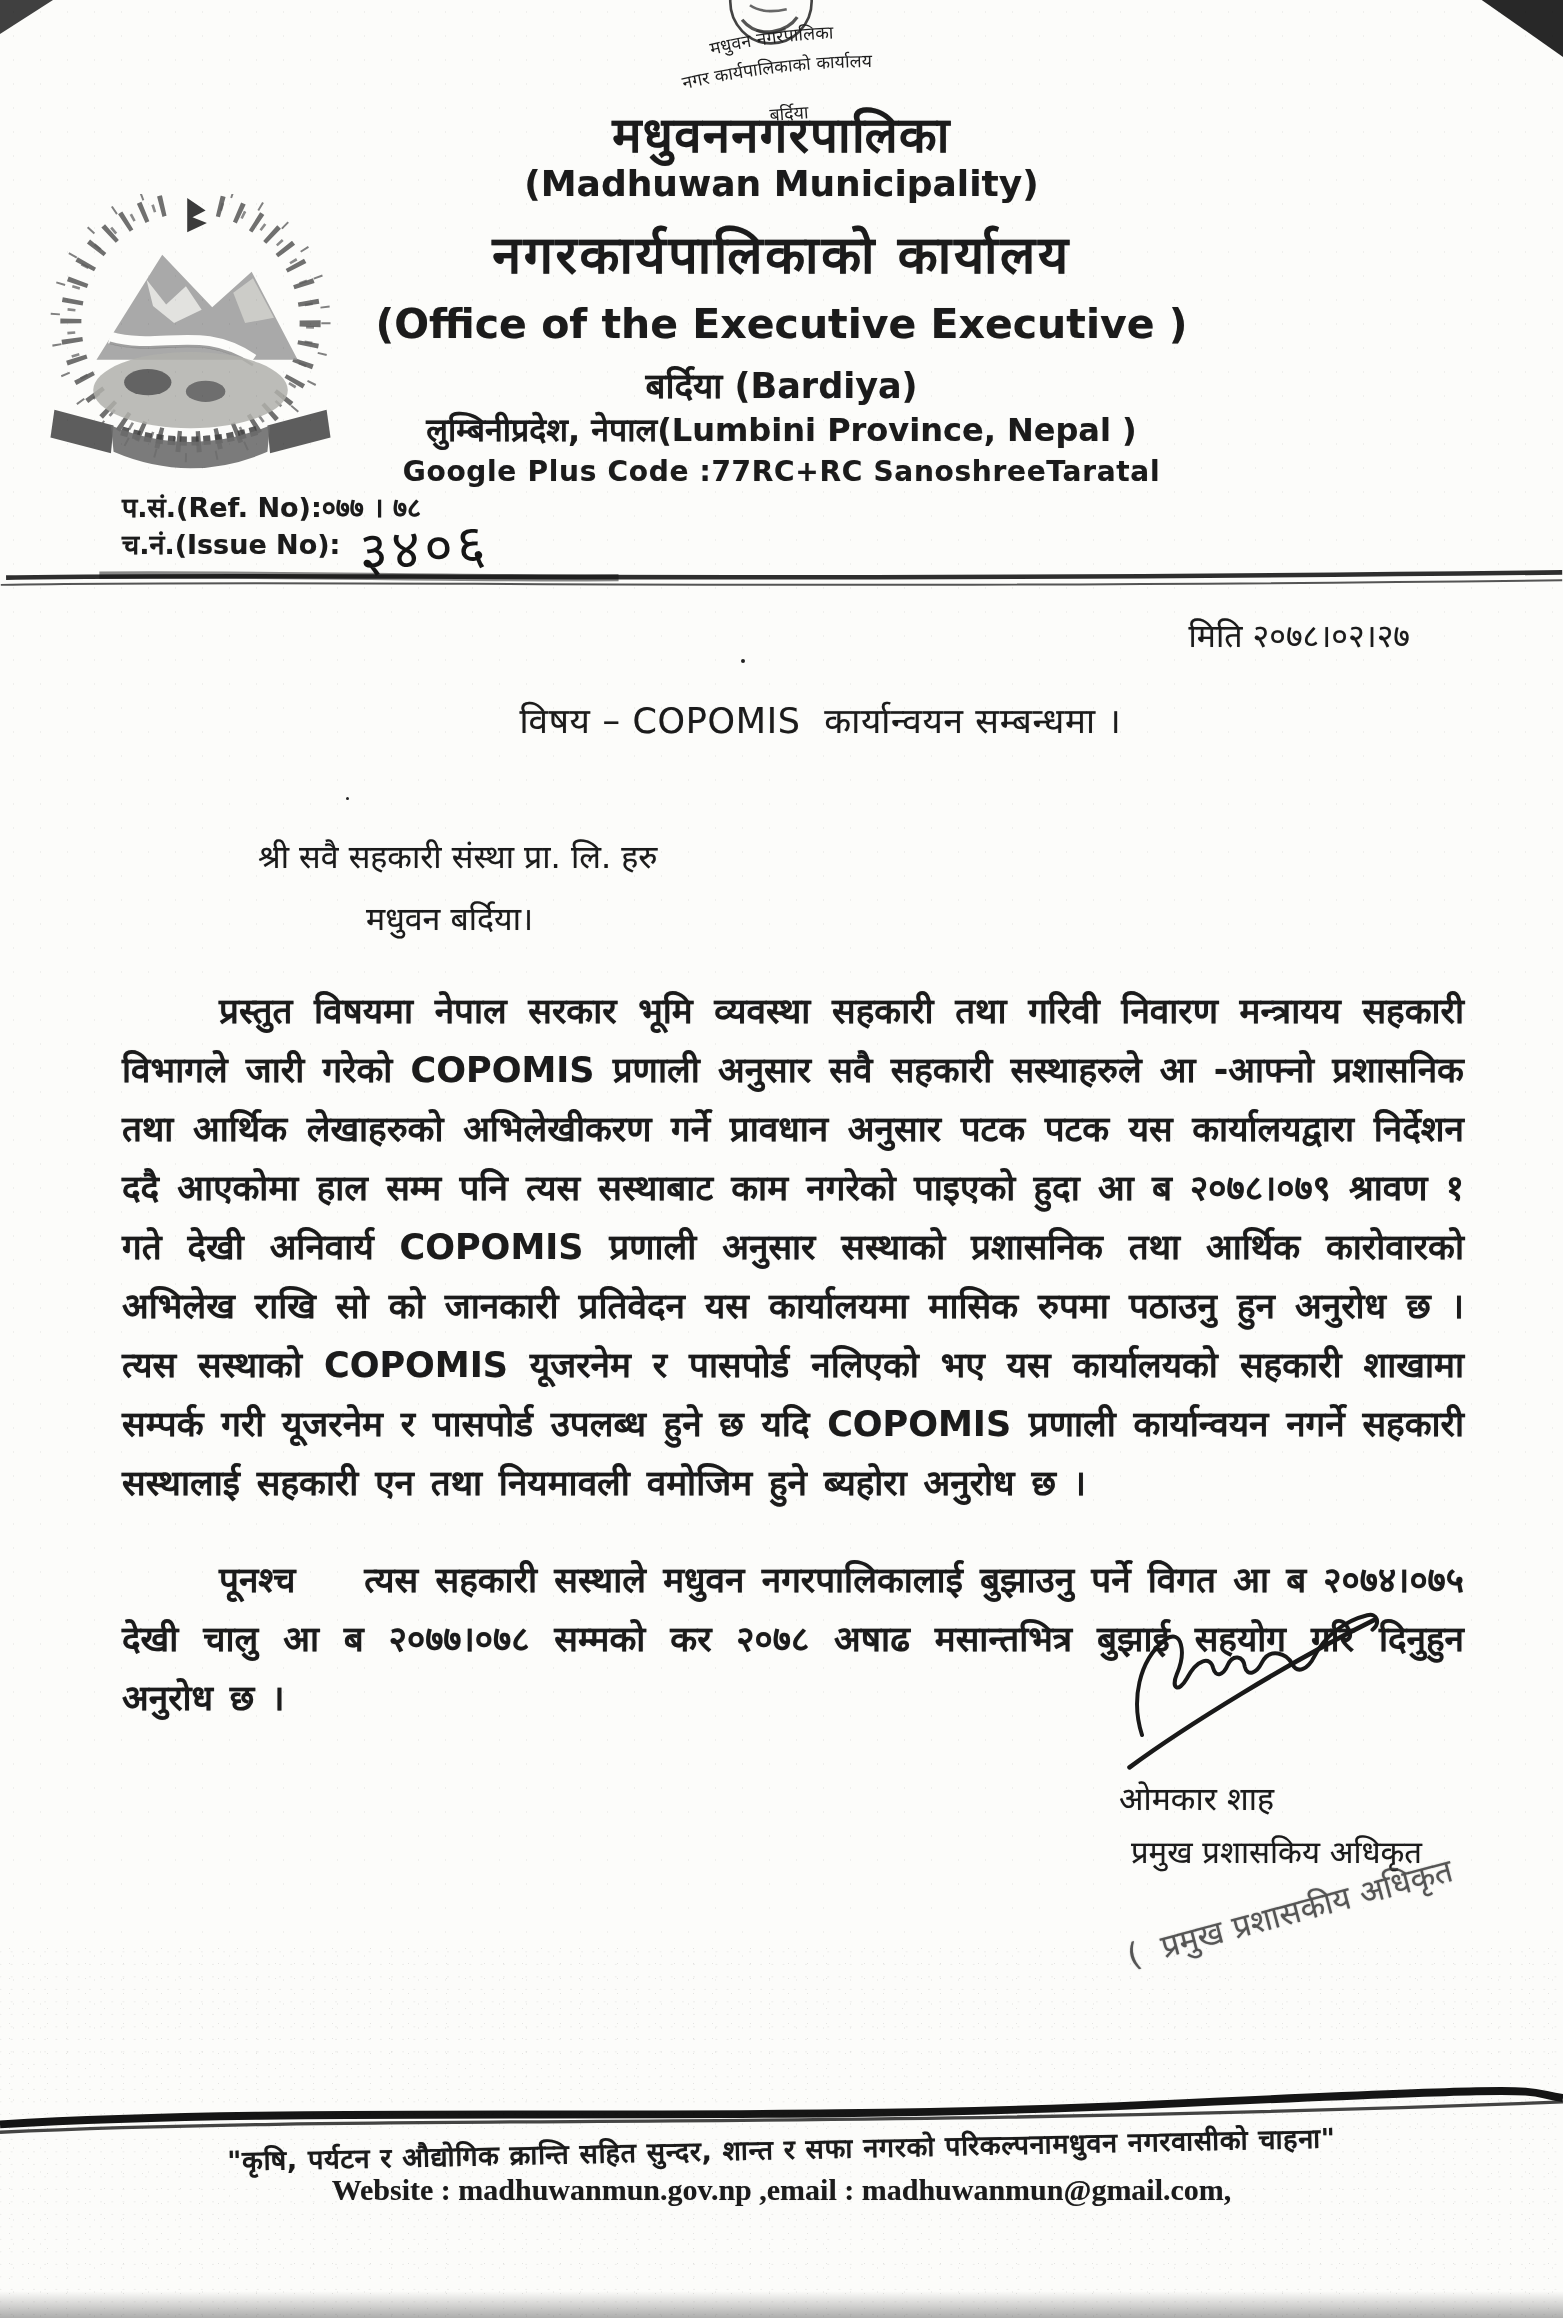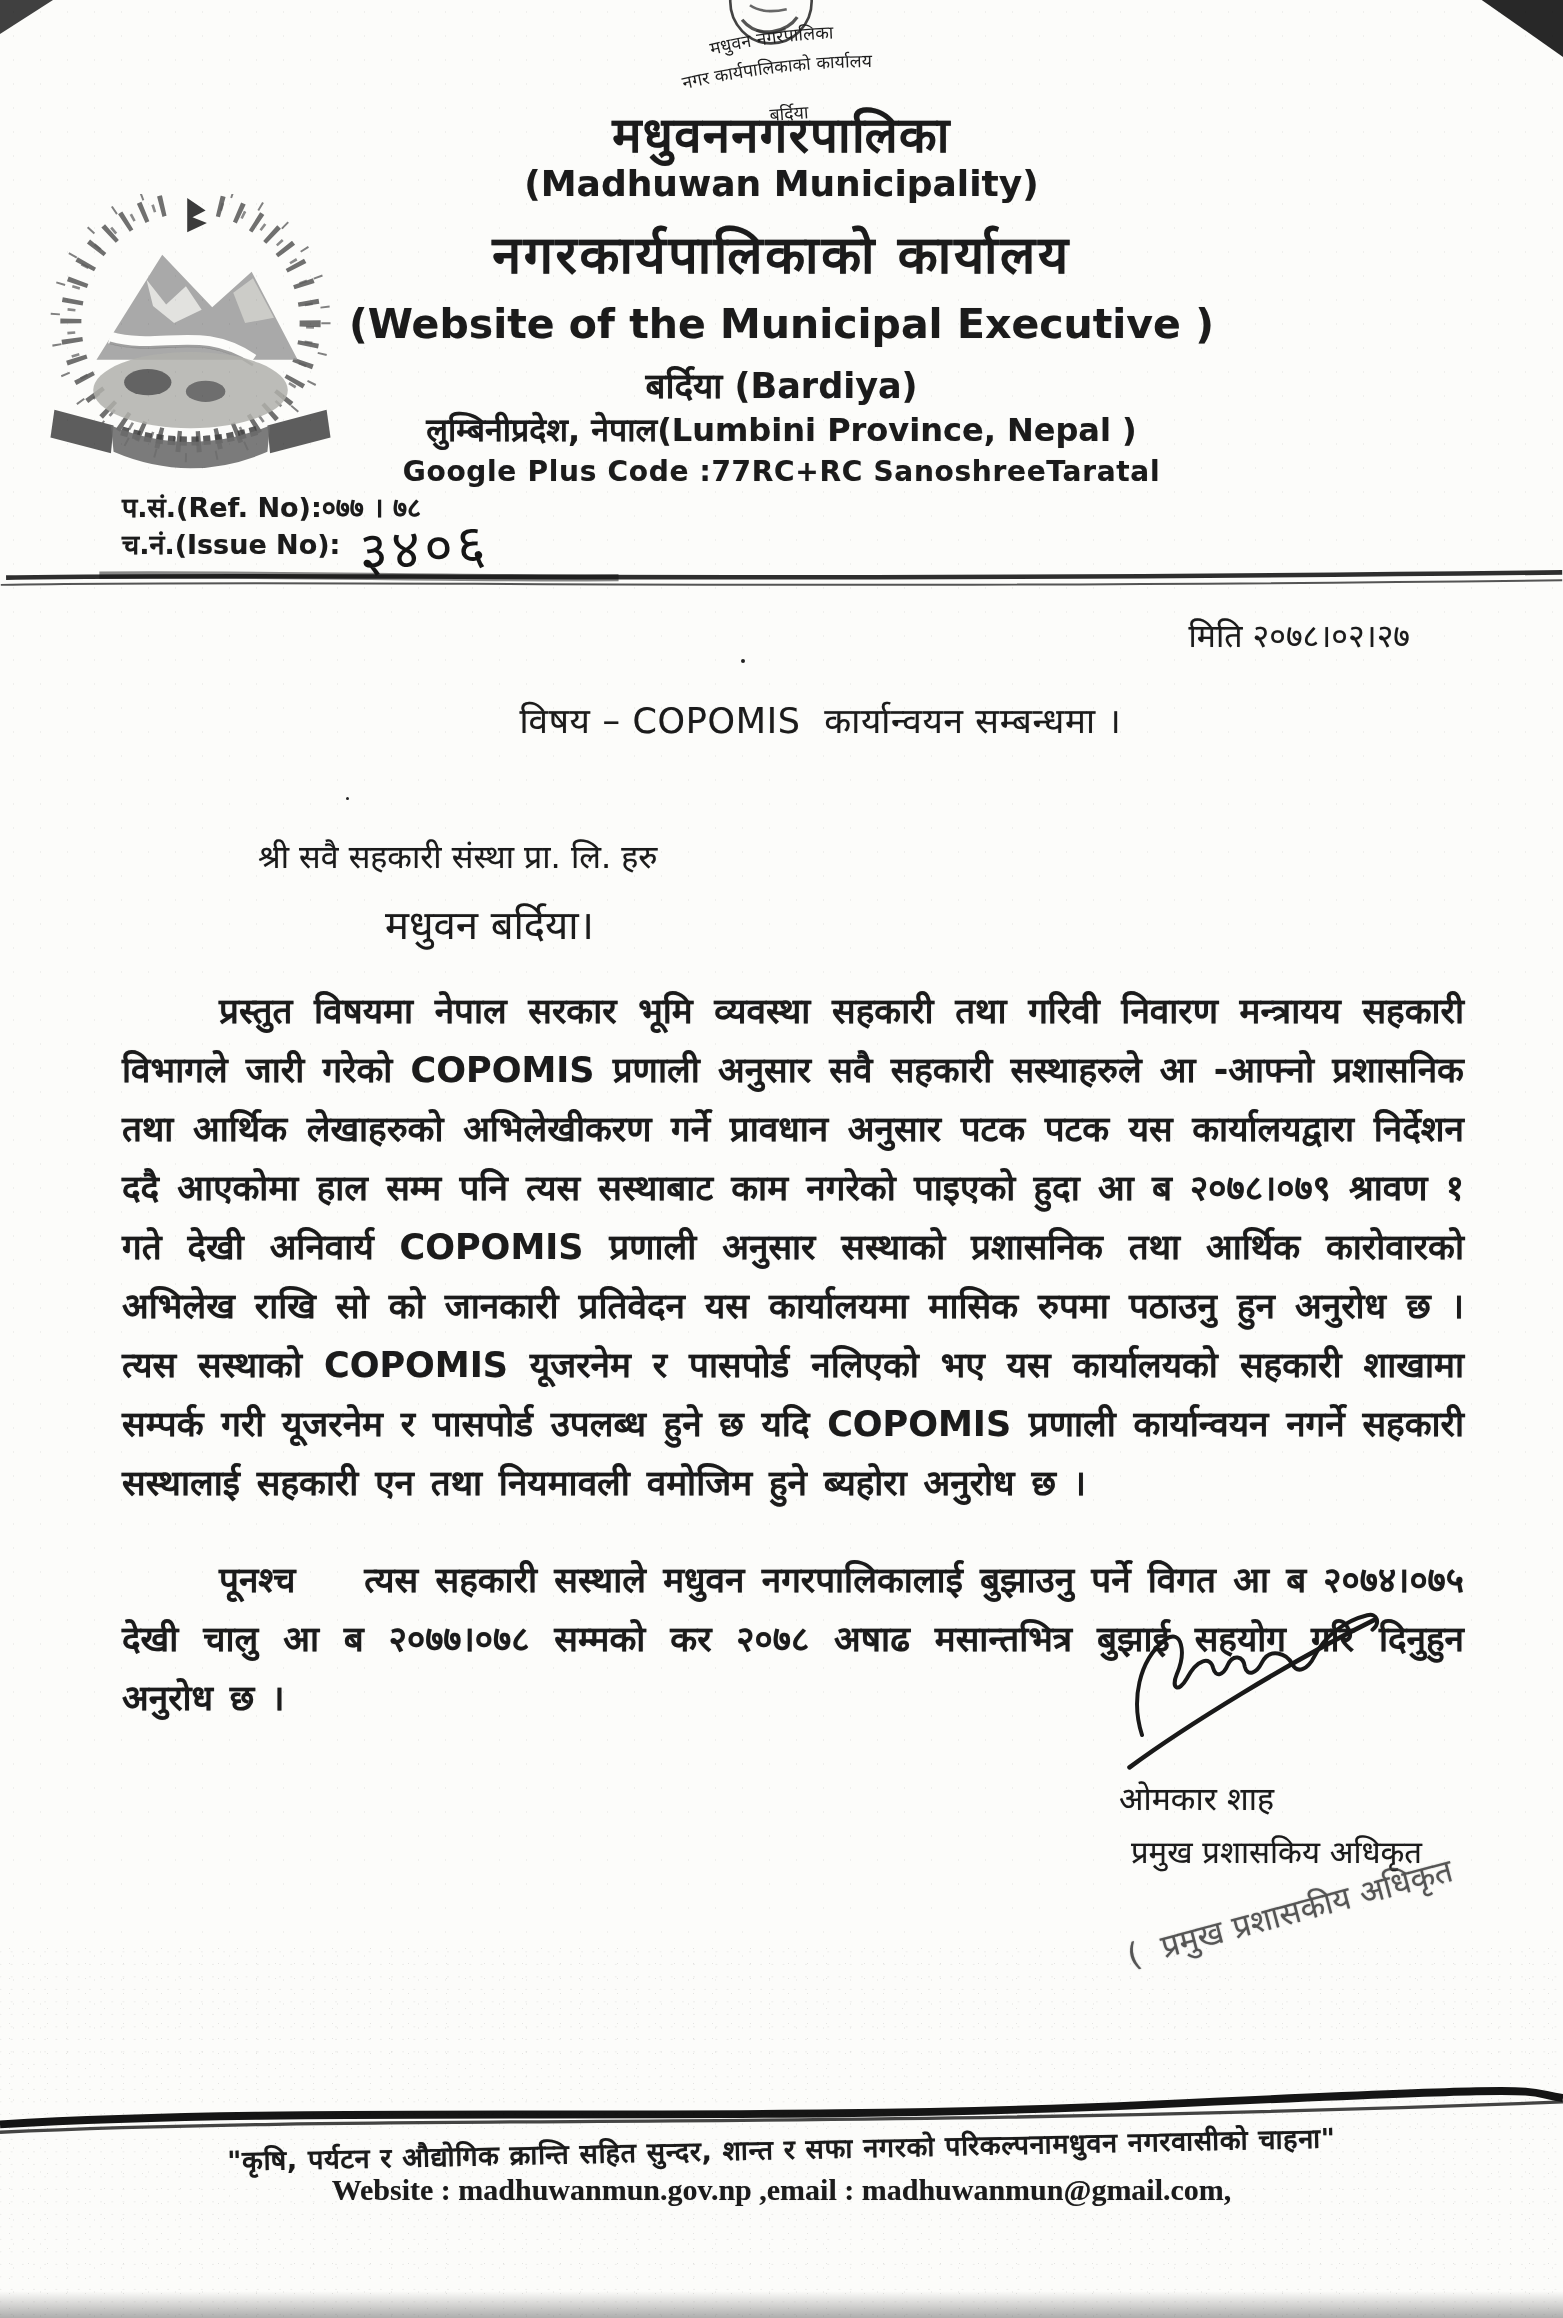--- a/index.html
+++ b/index.html
@@ -28,21 +28,21 @@
   .issue-hand{
     display:inline-block;margin-left:18.4px;margin-top:-4px;
     font-size:55px;font-weight:normal;line-height:55px;
     transform:rotate(-4deg);letter-spacing:4px;color:#161616;
   }
   
   .dateline{top:613px;right:153px;font-size:32px;}
   .subject{top:696px;padding-left:39px;font-size:35px;letter-spacing:0.7px;}
   
   .addr1{top:834px;left:258px;font-size:32px;}
-  .addr2{top:896px;left:366px;font-size:40px;margin-left:19px;}
+  .addr2{top:896px;left:366px;font-size:32px;}
   
   .body-block{
     top:982px;left:122px;width:1342px;
     font-size:35px;line-height:59px;
     text-align:justify;word-spacing:4.6px;
   }
   .body-block p{margin:0;text-indent:97px;font-weight:bold;}
   .body-block p + p{margin-top:38px;}
   
   .sig-name{top:1776px;left:1119px;width:316px;text-align:left;font-size:32px;}
@@ -122,21 +122,21 @@
     <g>
       <polygon points="28,328 118,352 114,394 22,370" fill="#5d5d5d"></polygon>
       <polygon points="442,328 352,352 356,394 448,370" fill="#5d5d5d"></polygon>
       <path d="M 114,352 Q 235,402 356,352 L 352,392 Q 235,442 118,392 Z" fill="#6d6d6d" opacity=".9"></path>
     </g>
   </svg>
 
   <div class="abs ctr muni-np ink">मधुवननगरपालिका</div>
   <div class="abs ctr muni-en ink">(Madhuwan Municipality)</div>
   <div class="abs ctr office-np ink">नगरकार्यपालिकाको कार्यालय</div>
-  <div class="abs ctr office-en ink">(Website of the Municipal Executive )</div>
+  <div class="abs ctr office-en ink">(Office of the Executive Executive )</div>
   <div class="abs ctr district ink">बर्दिया (Bardiya)</div>
   <div class="abs ctr province ink">लुम्बिनीप्रदेश, नेपाल(Lumbini Province, Nepal )</div>
   <div class="abs ctr pluscode ink">Google Plus Code :77RC+RC SanoshreeTaratal</div>
 
   <div class="abs refline ink">प.सं.(Ref. No):०७७ । ७८</div>
   <div class="abs issueline">
     <span class="ink">च.नं.(Issue No):</span>
     <span class="issue-hand">३४०६</span>
   </div>
 

